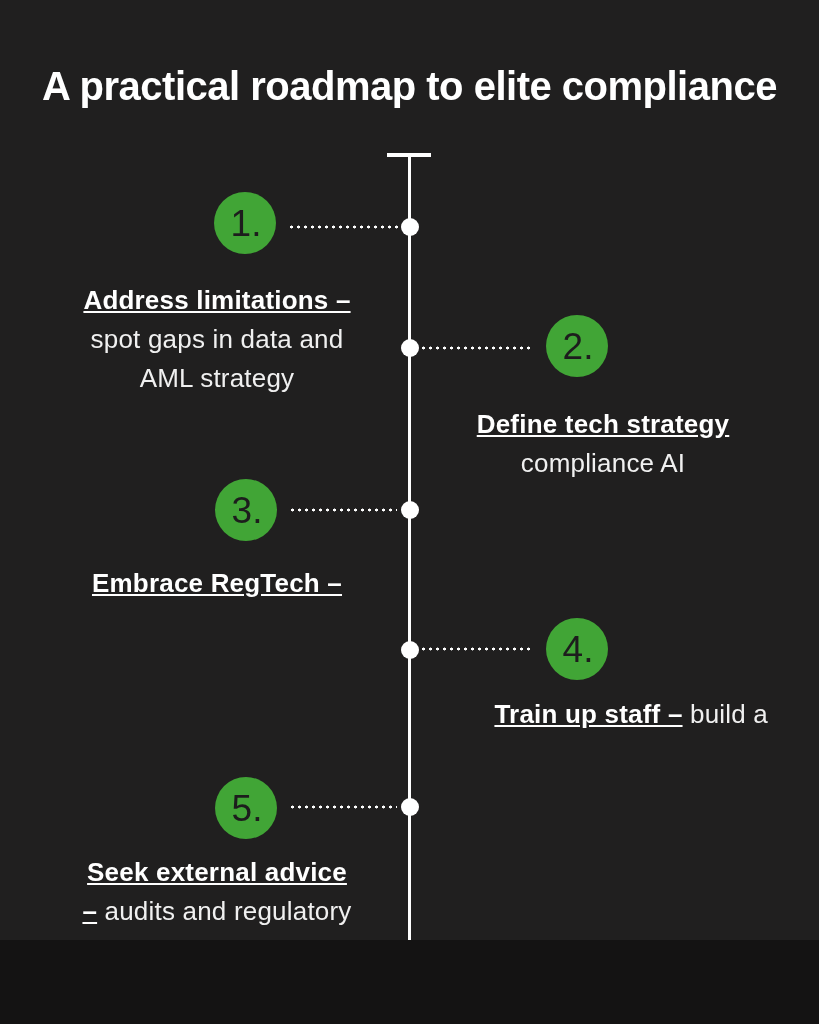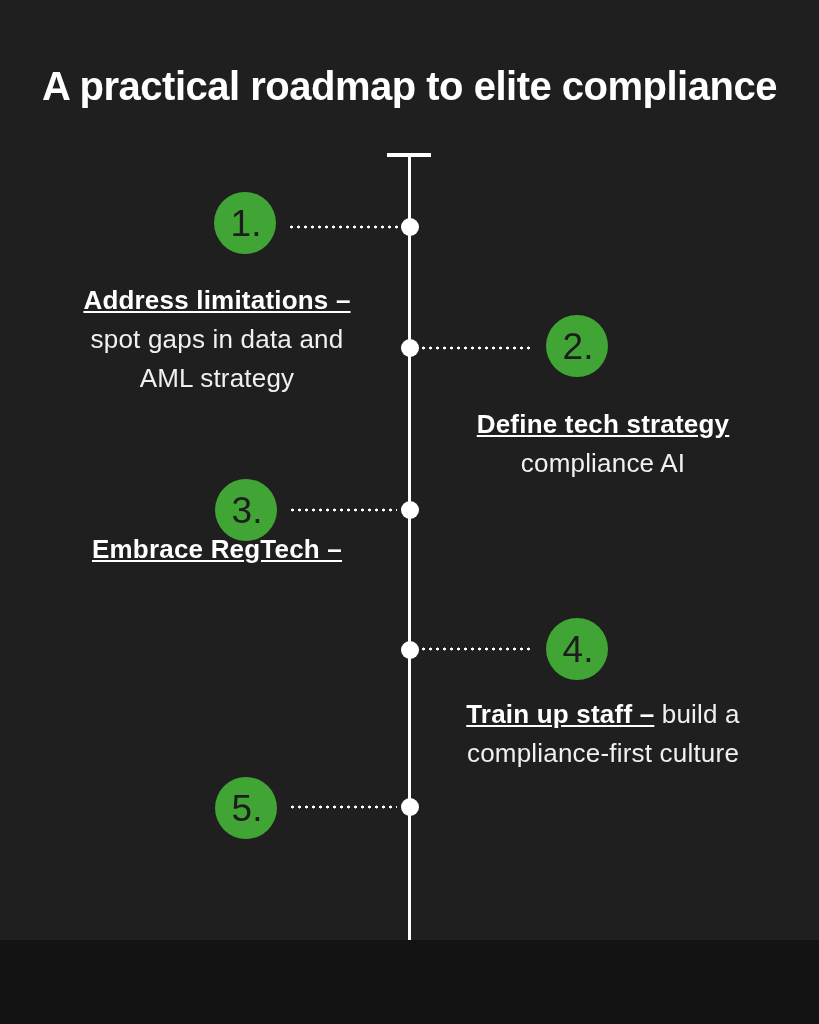--- a/index.html
+++ b/index.html
@@ -104,22 +104,22 @@
     letter-spacing: 0.2px;
   }
   .step-text .ln { white-space: pre-wrap; }
   .step-text .b {
     font-weight: 700;
     color: var(--white, #ffffff);
     text-decoration: underline;
   }
   .step-text.t1 { left: 52px;  top: 281px; }
   .step-text.t2 { left: 438px; top: 405px; }
-  .step-text.t3 { left: 52px;  top: 530px; }
-  .step-text.t4 { left: 438px; top: 695px; }
+  .step-text.t3 { left: 52px;  top: 564px; }
+  .step-text.t4 { left: 438px; top: 695px; text-align: right; }
   .step-text.t5 { left: 52px;  top: 853px; }
 </style>
 </head>
 <body>
 
 <div class="canvas" style="--bg: #201f1f; --green: #41a536; --white: #ffffff; --text: #f0f0f0; --number: #1d1d1d;">
 
   <h1 class="title">A practical roadmap to elite compliance</h1>
 
   <div class="tl-line"></div>
@@ -164,17 +164,21 @@
     <div class="ln"><span class="b">Define tech strategy</span></div>
     <div class="ln"><span>compliance AI</span></div>
   </div>
 
   <div class="step-text t3">
     <div class="ln"><span class="b">Embrace RegTech –</span></div>
   </div>
 
   <div class="step-text t4">
     <div class="ln"><span class="b">Train up staff –</span><span> build a</span></div>
-    <div class="ln"><span>compliance-first culture</span></div>
   </div>
 
+  <div class="step-text t5">
+    <div class="ln"><span class="b">Seek external advice</span></div>
+    <div class="ln"><span class="b">–</span><span> audits and regulatory</span></div>
+    <div class="ln"><span>readiness</span></div>
+  </div>
 
 </div>
 
 </body></html>

